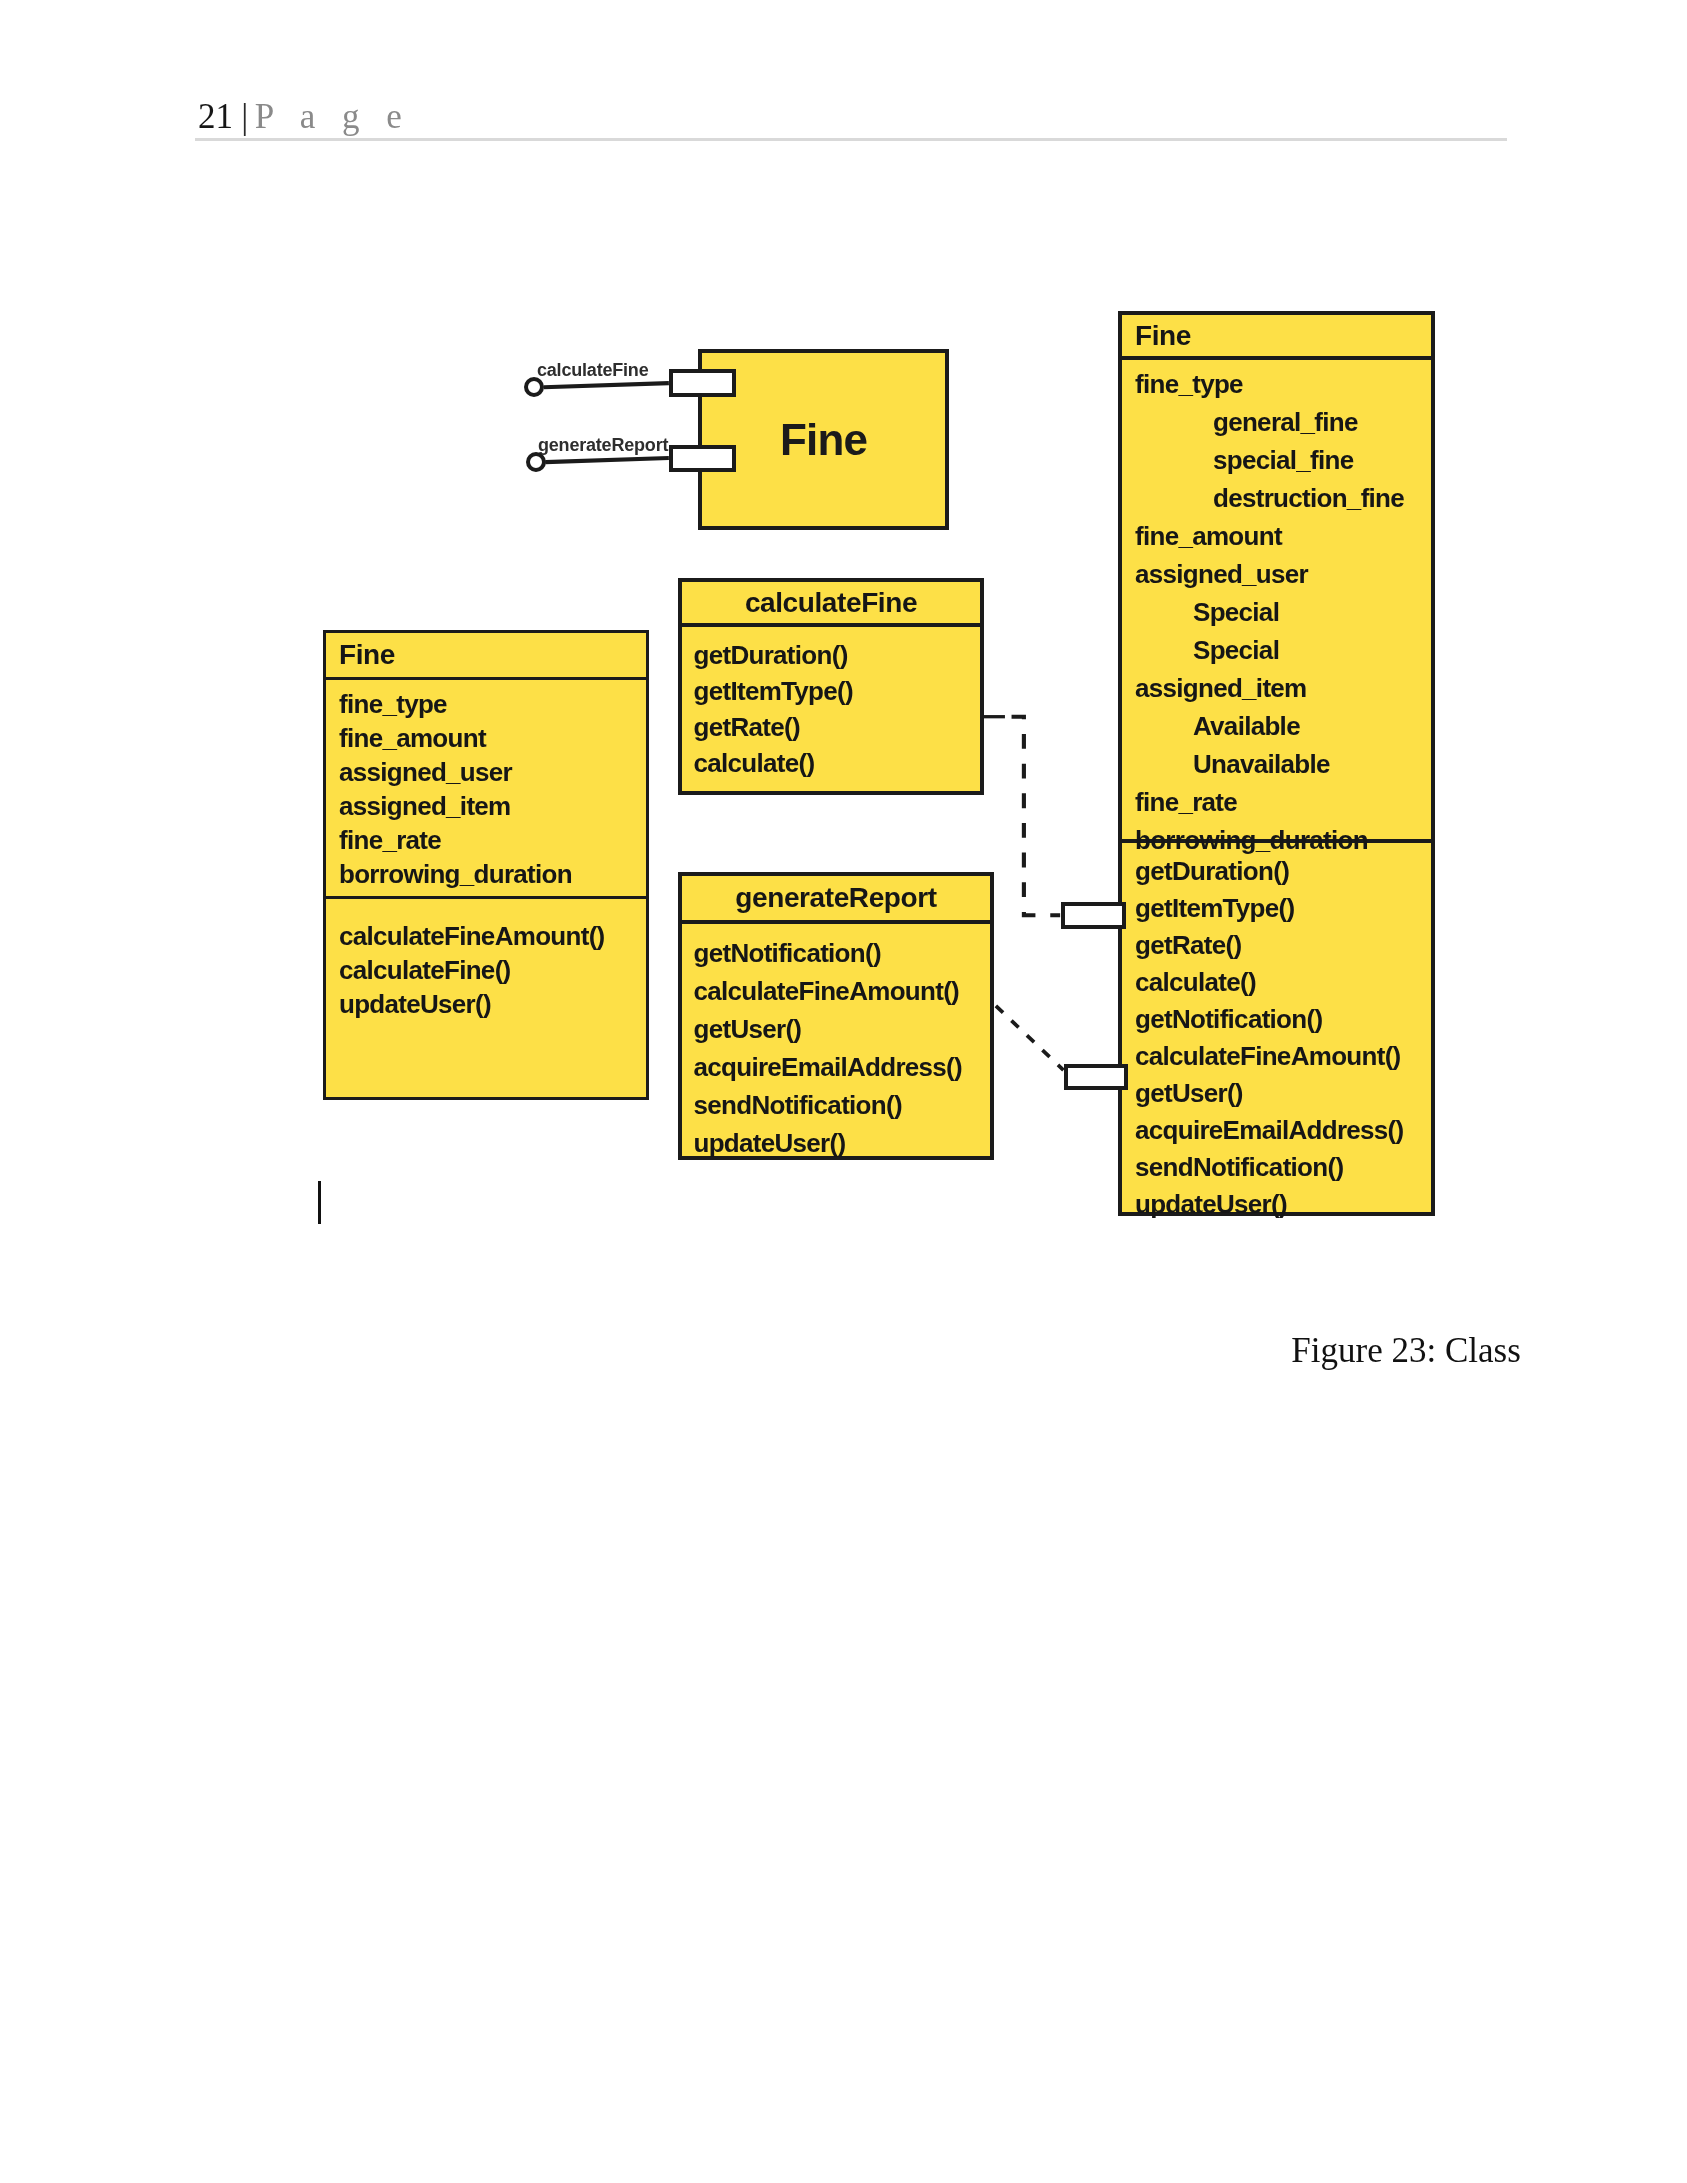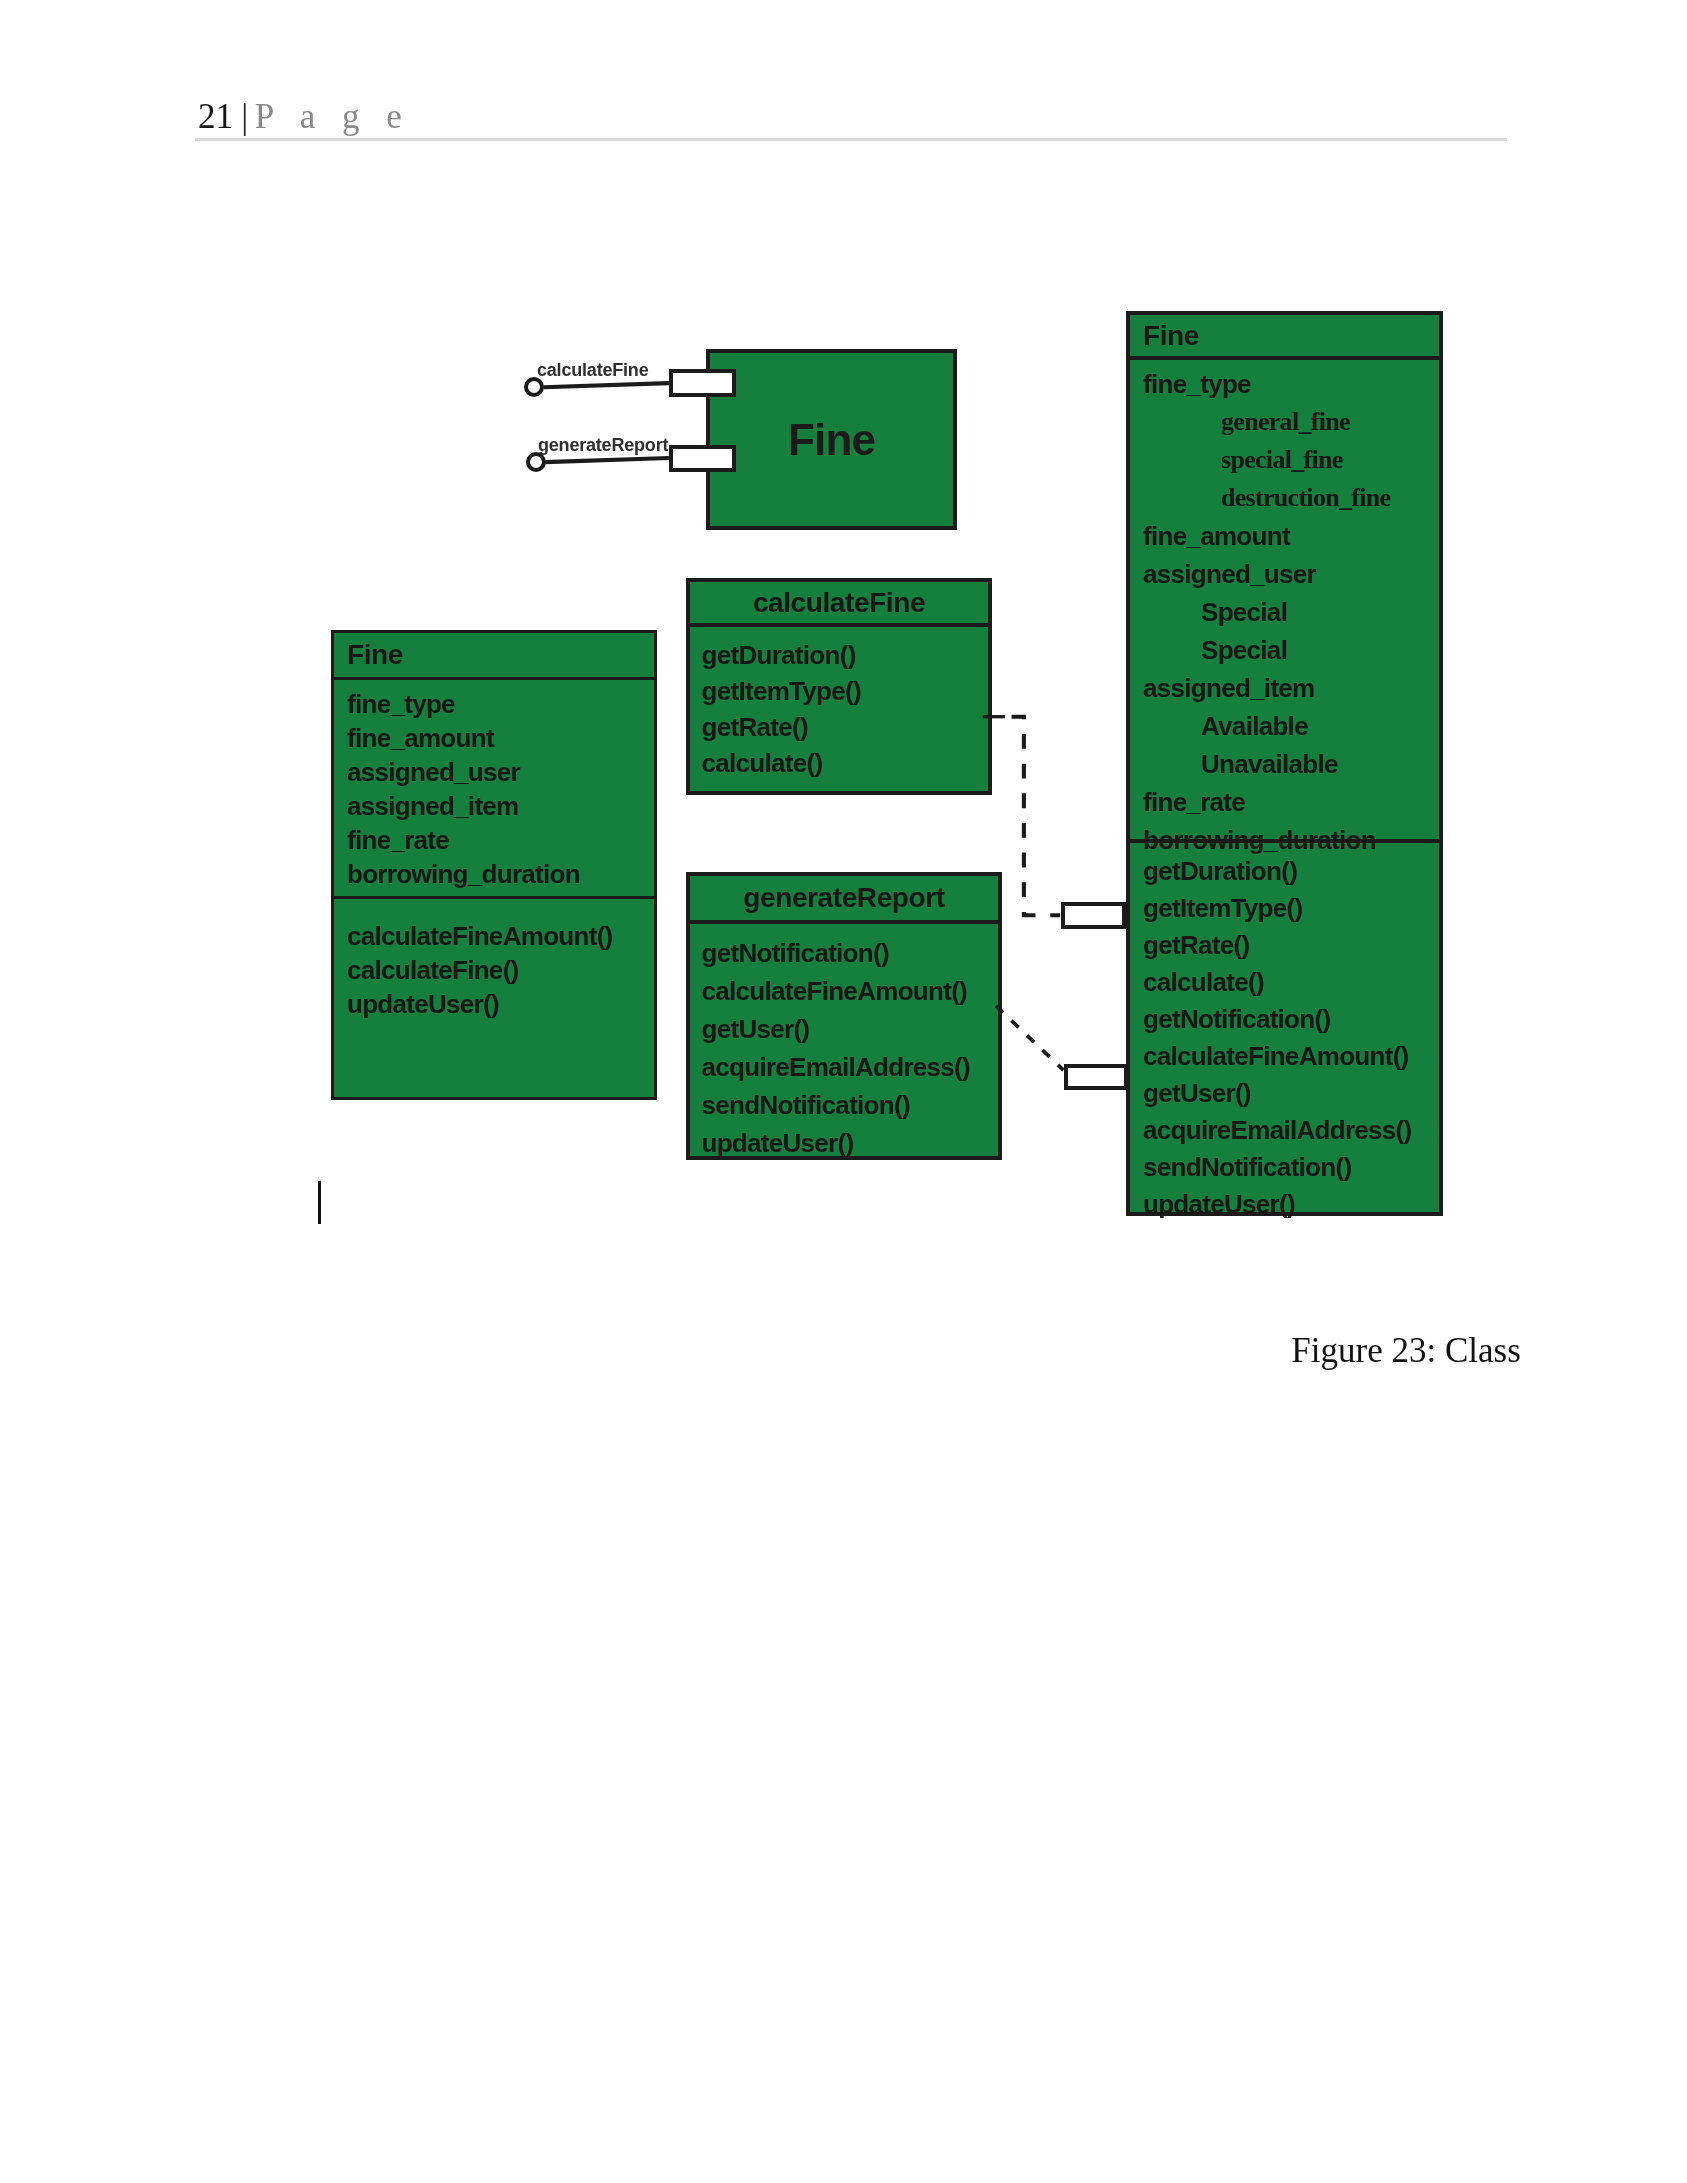--- a/index.html
+++ b/index.html
@@ -6,21 +6,21 @@
   .page{position:relative;width:1527px;height:2183px;background:#ffffff;overflow:hidden;
         font-family:"Liberation Sans",sans-serif;color:#1b1b1b;}
   
   .hdr{position:absolute;left:198px;top:97px;font-family:"Liberation Serif",serif;
        font-size:35px;white-space:nowrap;}
   .hdr .num{color:#161616;}
   .hdr .bar{color:#2a2a2a;margin:0 6.6px 0 8.2px;font-weight:400;}
   .hdr .lbl{color:#8a8a8a;letter-spacing:9px;}
   .hdr-rule{position:absolute;left:195px;top:138px;width:1312px;height:2.5px;background:#d9d9d9;}
   
-  .ubox{position:absolute;background:#15803d;border:4.1px solid #1b1b1b;box-sizing:border-box;margin-left:8px;}
+  .ubox{position:absolute;background:#fde047;border:4.1px solid #1b1b1b;box-sizing:border-box;}
   .row{white-space:nowrap;font-size:26px;font-weight:700;letter-spacing:-0.7px;color:#161616;}
   .boxtitle{font-size:28px;font-weight:700;letter-spacing:-0.4px;color:#161616;}
   
   .component{left:698px;top:349px;width:251px;height:181px;display:flex;align-items:center;justify-content:center;}
   .component-title{font-size:44px;font-weight:700;letter-spacing:-0.8px;}
   .port{position:absolute;background:#ffffff;border:4.1px solid #1b1b1b;box-sizing:border-box;z-index:6;}
   .portA{left:669px;top:369px;width:67px;height:28px;}
   .portB{left:669px;top:445px;width:67px;height:27px;}
   .lolli{position:absolute;width:20px;height:20px;border:4.1px solid #1b1b1b;border-radius:50%;
          background:#fff;box-sizing:border-box;z-index:6;}
@@ -40,21 +40,21 @@
   .calc-if .meths{padding:10px 0 0 11.5px;line-height:36px;}
   
   .gen-if{left:678px;top:872px;width:316px;height:288px;}
   .gen-if .ttl{height:44px;line-height:44px;text-align:center;border-bottom:4.1px solid #1b1b1b;}
   .gen-if .meths{padding:10px 0 0 11.5px;line-height:38px;}
   
   .right-class{left:1118px;top:311px;width:317px;height:905px;}
   .right-class .ttl{height:41px;line-height:41px;padding-left:13px;border-bottom:4.1px solid #1b1b1b;}
   .right-class .attrs{height:483px;padding:5px 0 0 13px;line-height:38px;border-bottom:4.1px solid #1b1b1b;overflow:visible;box-sizing:border-box;}
   .right-class .meths{padding:10px 0 0 13px;line-height:37px;overflow:visible;}
-  .ind-a{padding-left:78px;font-family:Liberation Serif, serif;}
+  .ind-a{padding-left:78px;}
   .ind-b{padding-left:58px;}
   
   .port1{left:1061px;top:902px;width:65px;height:27px;}
   .port2{left:1064px;top:1064px;width:64px;height:26px;}
   
   .wires{position:absolute;left:0;top:0;width:1687px;height:2183px;z-index:4;pointer-events:none;}
   
   .cursor-mark{position:absolute;left:318px;top:1181px;width:3.3px;height:43px;background:#111;}
   
   .caption{position:absolute;left:0;top:1331px;width:1687px;text-align:right;

